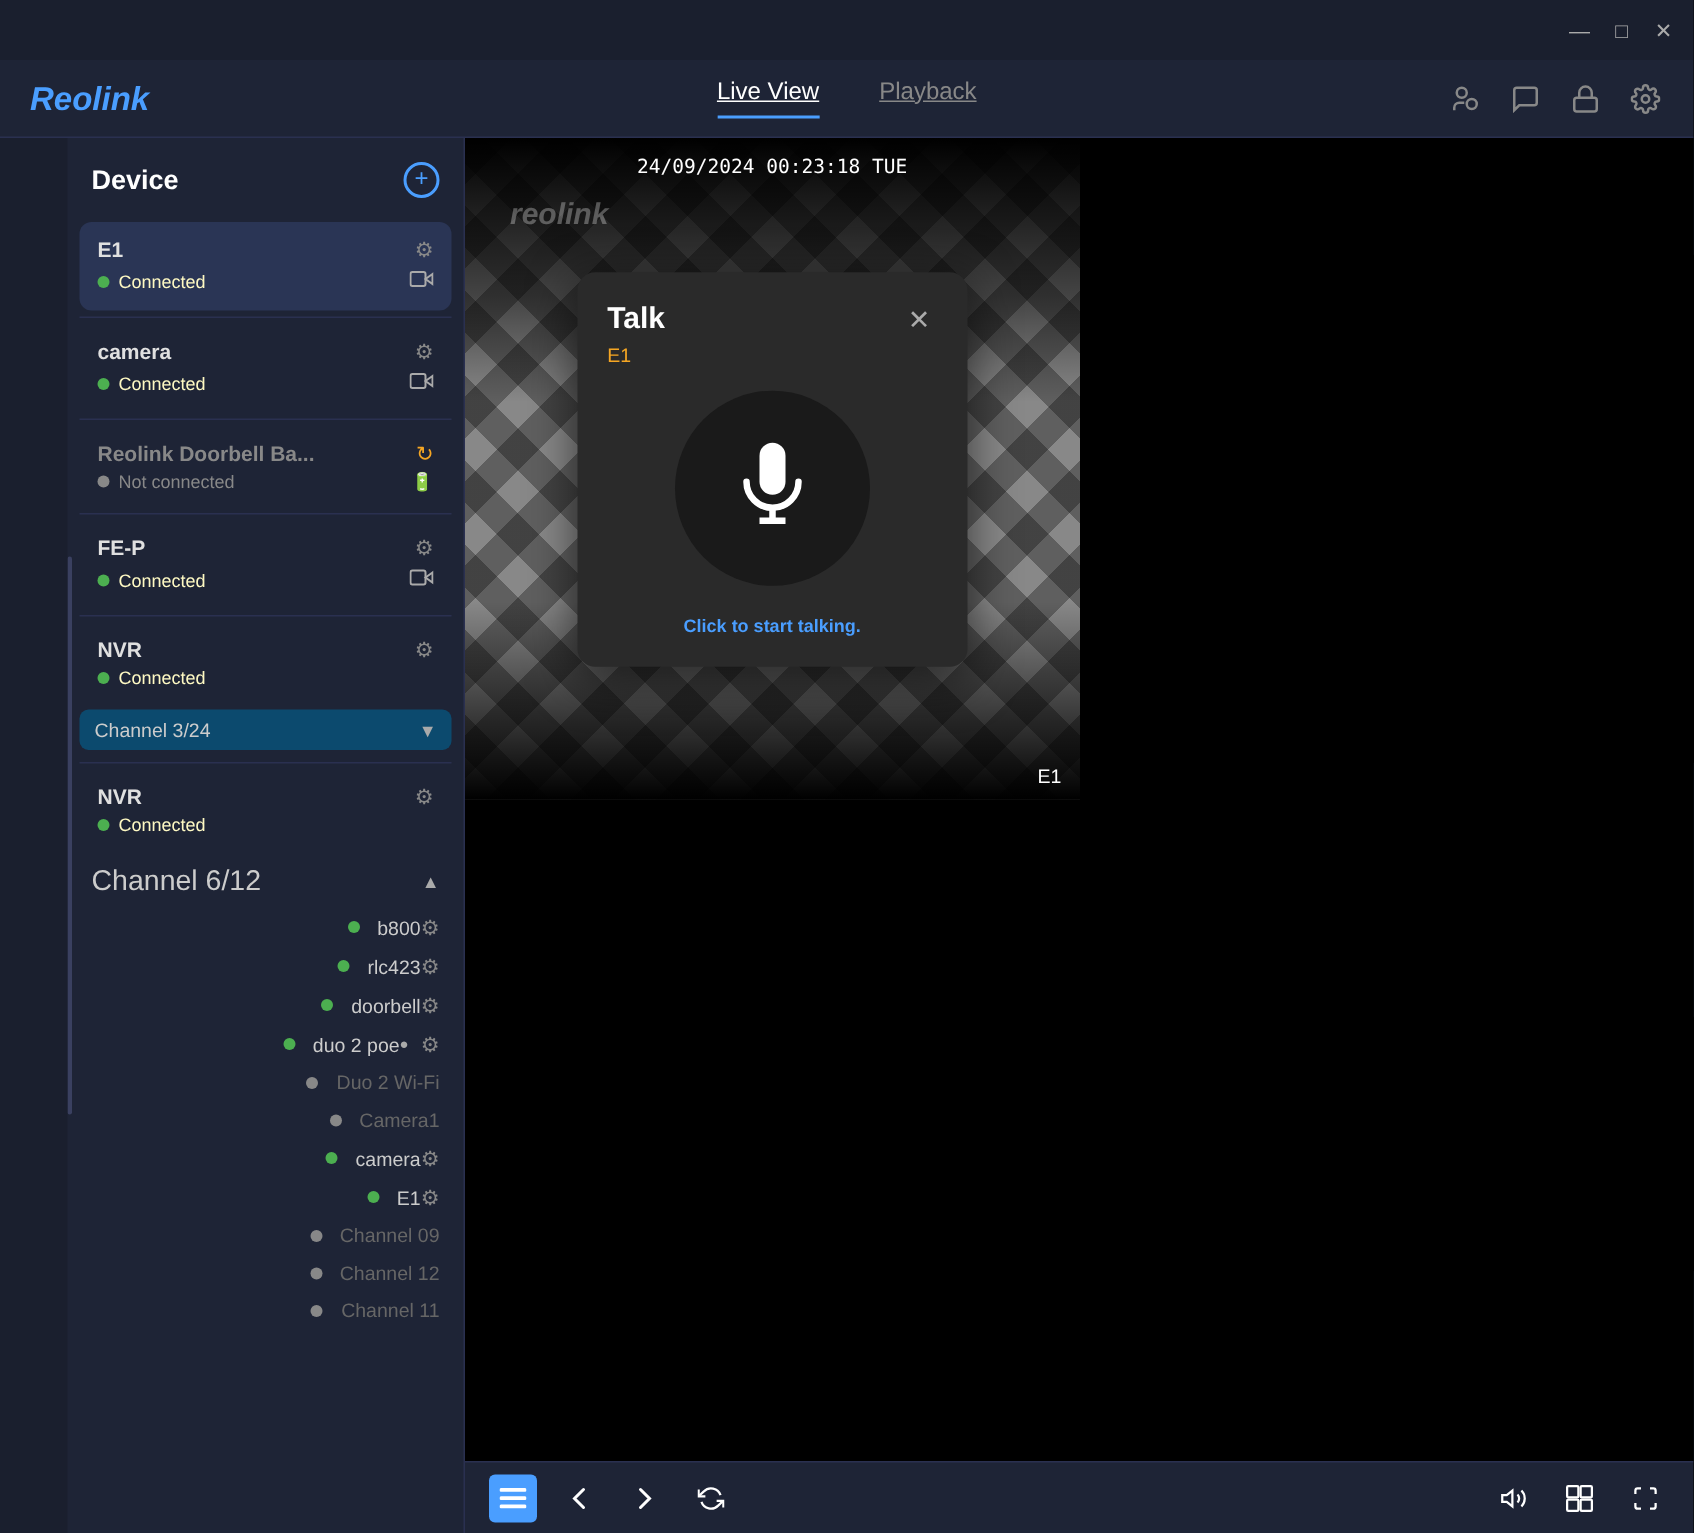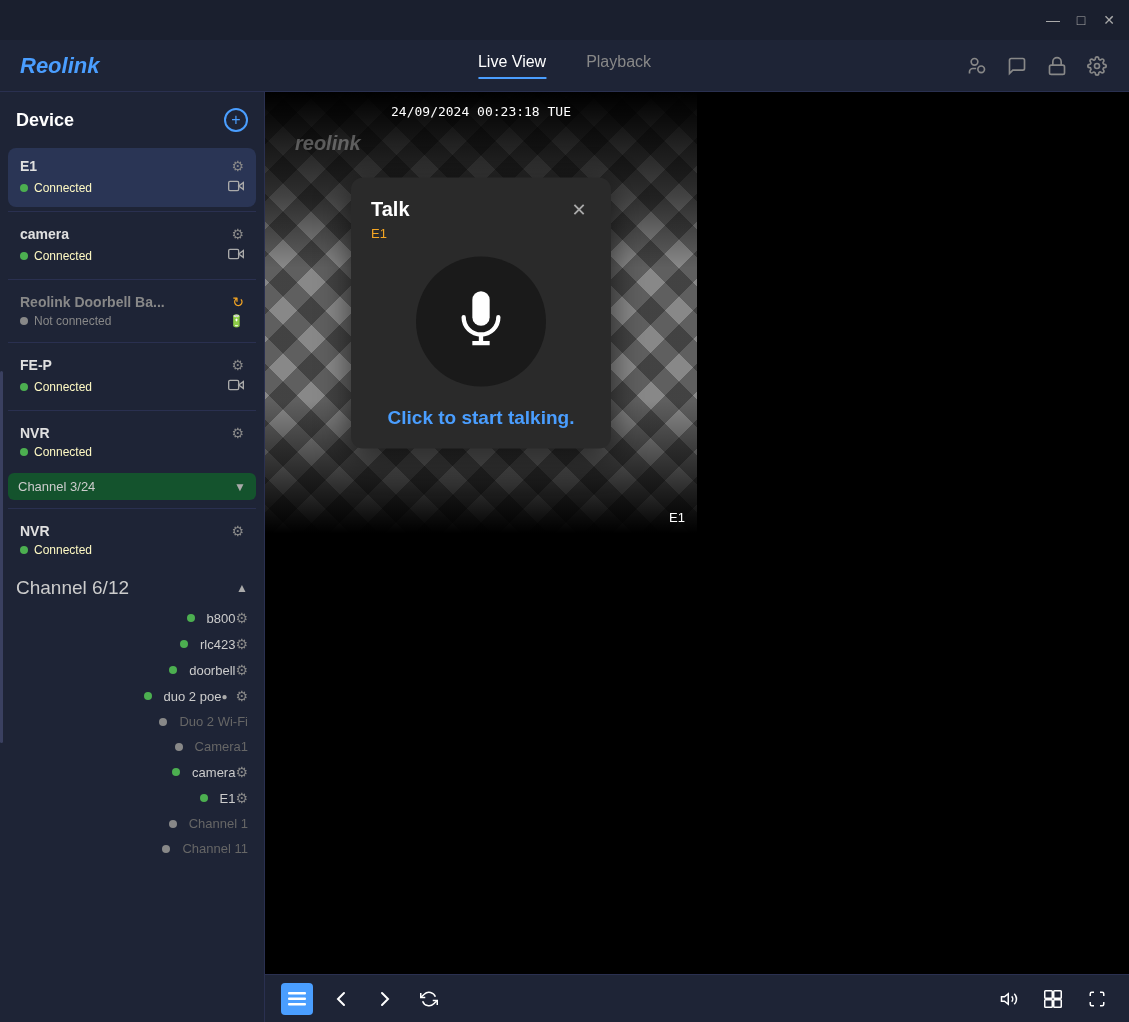--- a/index.html
+++ b/index.html
@@ -62,20 +62,21 @@
       position: absolute;
       left: 50%;
       transform: translateX(-50%);
     }
     .nav-tab {
       font-size: 16px;
       color: #888;
       cursor: pointer;
       padding-bottom: 6px;
       border-bottom: 2px solid transparent;
+      text-decoration: underline;
     }
     .nav-tab.active {
       color: #fff;
       border-bottom: 2px solid #4a9eff;
     }
     .header-icons {
       display: flex;
       gap: 16px;
       position: absolute;
       right: 20px;
@@ -189,21 +190,21 @@
 
     .device-divider {
       height: 1px;
       background: #2a3050;
       margin: 4px 8px;
     }
 
     
     .channel-dropdown {
       margin: 4px 8px 8px;
-      background: #14532d;
+      background: #0c4a6e;
       border-radius: 6px;
       padding: 6px 10px;
       display: flex;
       align-items: center;
       justify-content: space-between;
       cursor: pointer;
       text-align: right;
     }
     .channel-dropdown-text {
       font-size: 13px;
@@ -439,21 +440,21 @@
       border-radius: 50%;
       display: flex;
       align-items: center;
       justify-content: center;
       margin: 0 auto 20px;
       cursor: pointer;
     }
 
     .talk-hint {
       text-align: center;
-      font-size: 19px;
+      font-size: 12px;
       font-weight: 600;
       color: #4a9eff;
     }
 
     
     .sidebar-scroll-indicator {
       position: absolute;
       left: 0;
       top: 30%;
       width: 3px;
@@ -502,21 +503,21 @@
       <svg width="20" height="20" viewBox="0 0 24 24" fill="none" stroke="#888" stroke-width="2">
         <circle cx="12" cy="12" r="3"></circle>
           <path d="M19.4 15a1.65 1.65 0 00.33 1.82l.06.06a2 2 0 010 2.83 2 2 0 01-2.83 0l-.06-.06a1.65 1.65 0 00-1.82-.33 1.65 1.65 0 00-1 1.51V21a2 2 0 01-2 2 2 2 0 01-2-2v-.09A1.65 1.65 0 009 19.4a1.65 1.65 0 00-1.82.33l-.06.06a2 2 0 01-2.83 0 2 2 0 010-2.83l.06-.06A1.65 1.65 0 004.68 15a1.65 1.65 0 00-1.51-1H3a2 2 0 01-2-2 2 2 0 012-2h.09A1.65 1.65 0 004.6 9a1.65 1.65 0 00-.33-1.82l-.06-.06a2 2 0 010-2.83 2 2 0 012.83 0l.06.06A1.65 1.65 0 009 4.68a1.65 1.65 0 001-1.51V3a2 2 0 012-2 2 2 0 012 2v.09a1.65 1.65 0 001 1.51 1.65 1.65 0 001.82-.33l.06-.06a2 2 0 012.83 0 2 2 0 010 2.83l-.06.06A1.65 1.65 0 0019.4 9a1.65 1.65 0 001.51 1H21a2 2 0 012 2 2 2 0 01-2 2h-.09a1.65 1.65 0 00-1.51 1z"></path>
       </svg>
     </div>
   </div>
 </div>
 
 <div class="main-layout">
 
-  <div class="sidebar" style="position:relative;">
+  <div class="sidebar" style="position:relative;margin-left:45px;">
     <div class="sidebar-scroll-indicator"></div>
 
     <div class="sidebar-header">
       <div class="sidebar-title">Device</div>
       <div class="add-btn">+</div>
     </div>
 
     <div class="device-item active">
       <div class="device-item-header">
         <span class="device-name">E1</span>
@@ -692,25 +693,31 @@
       </div>
 
       <div class="channel-list-item">
         <div class="channel-item-left">
           <span class="status-dot connected"></span>
           <span class="channel-name">E1</span>
         </div>
         <span class="device-gear">⚙</span>
       </div>
 
-
       <div class="channel-list-item">
         <div class="channel-item-left">
           <span class="status-dot disconnected"></span>
-          <span class="channel-name inactive">Channel 1</span>
+          <span class="channel-name inactive">Channel 09</span>
+        </div>
+      </div>
+
+      <div class="channel-list-item">
+        <div class="channel-item-left">
+          <span class="status-dot disconnected"></span>
+          <span class="channel-name inactive">Channel 12</span>
         </div>
       </div>
 
       <div class="channel-list-item">
         <div class="channel-item-left">
           <span class="status-dot disconnected"></span>
           <span class="channel-name inactive">Channel 11</span>
         </div>
       </div>
     </div>

